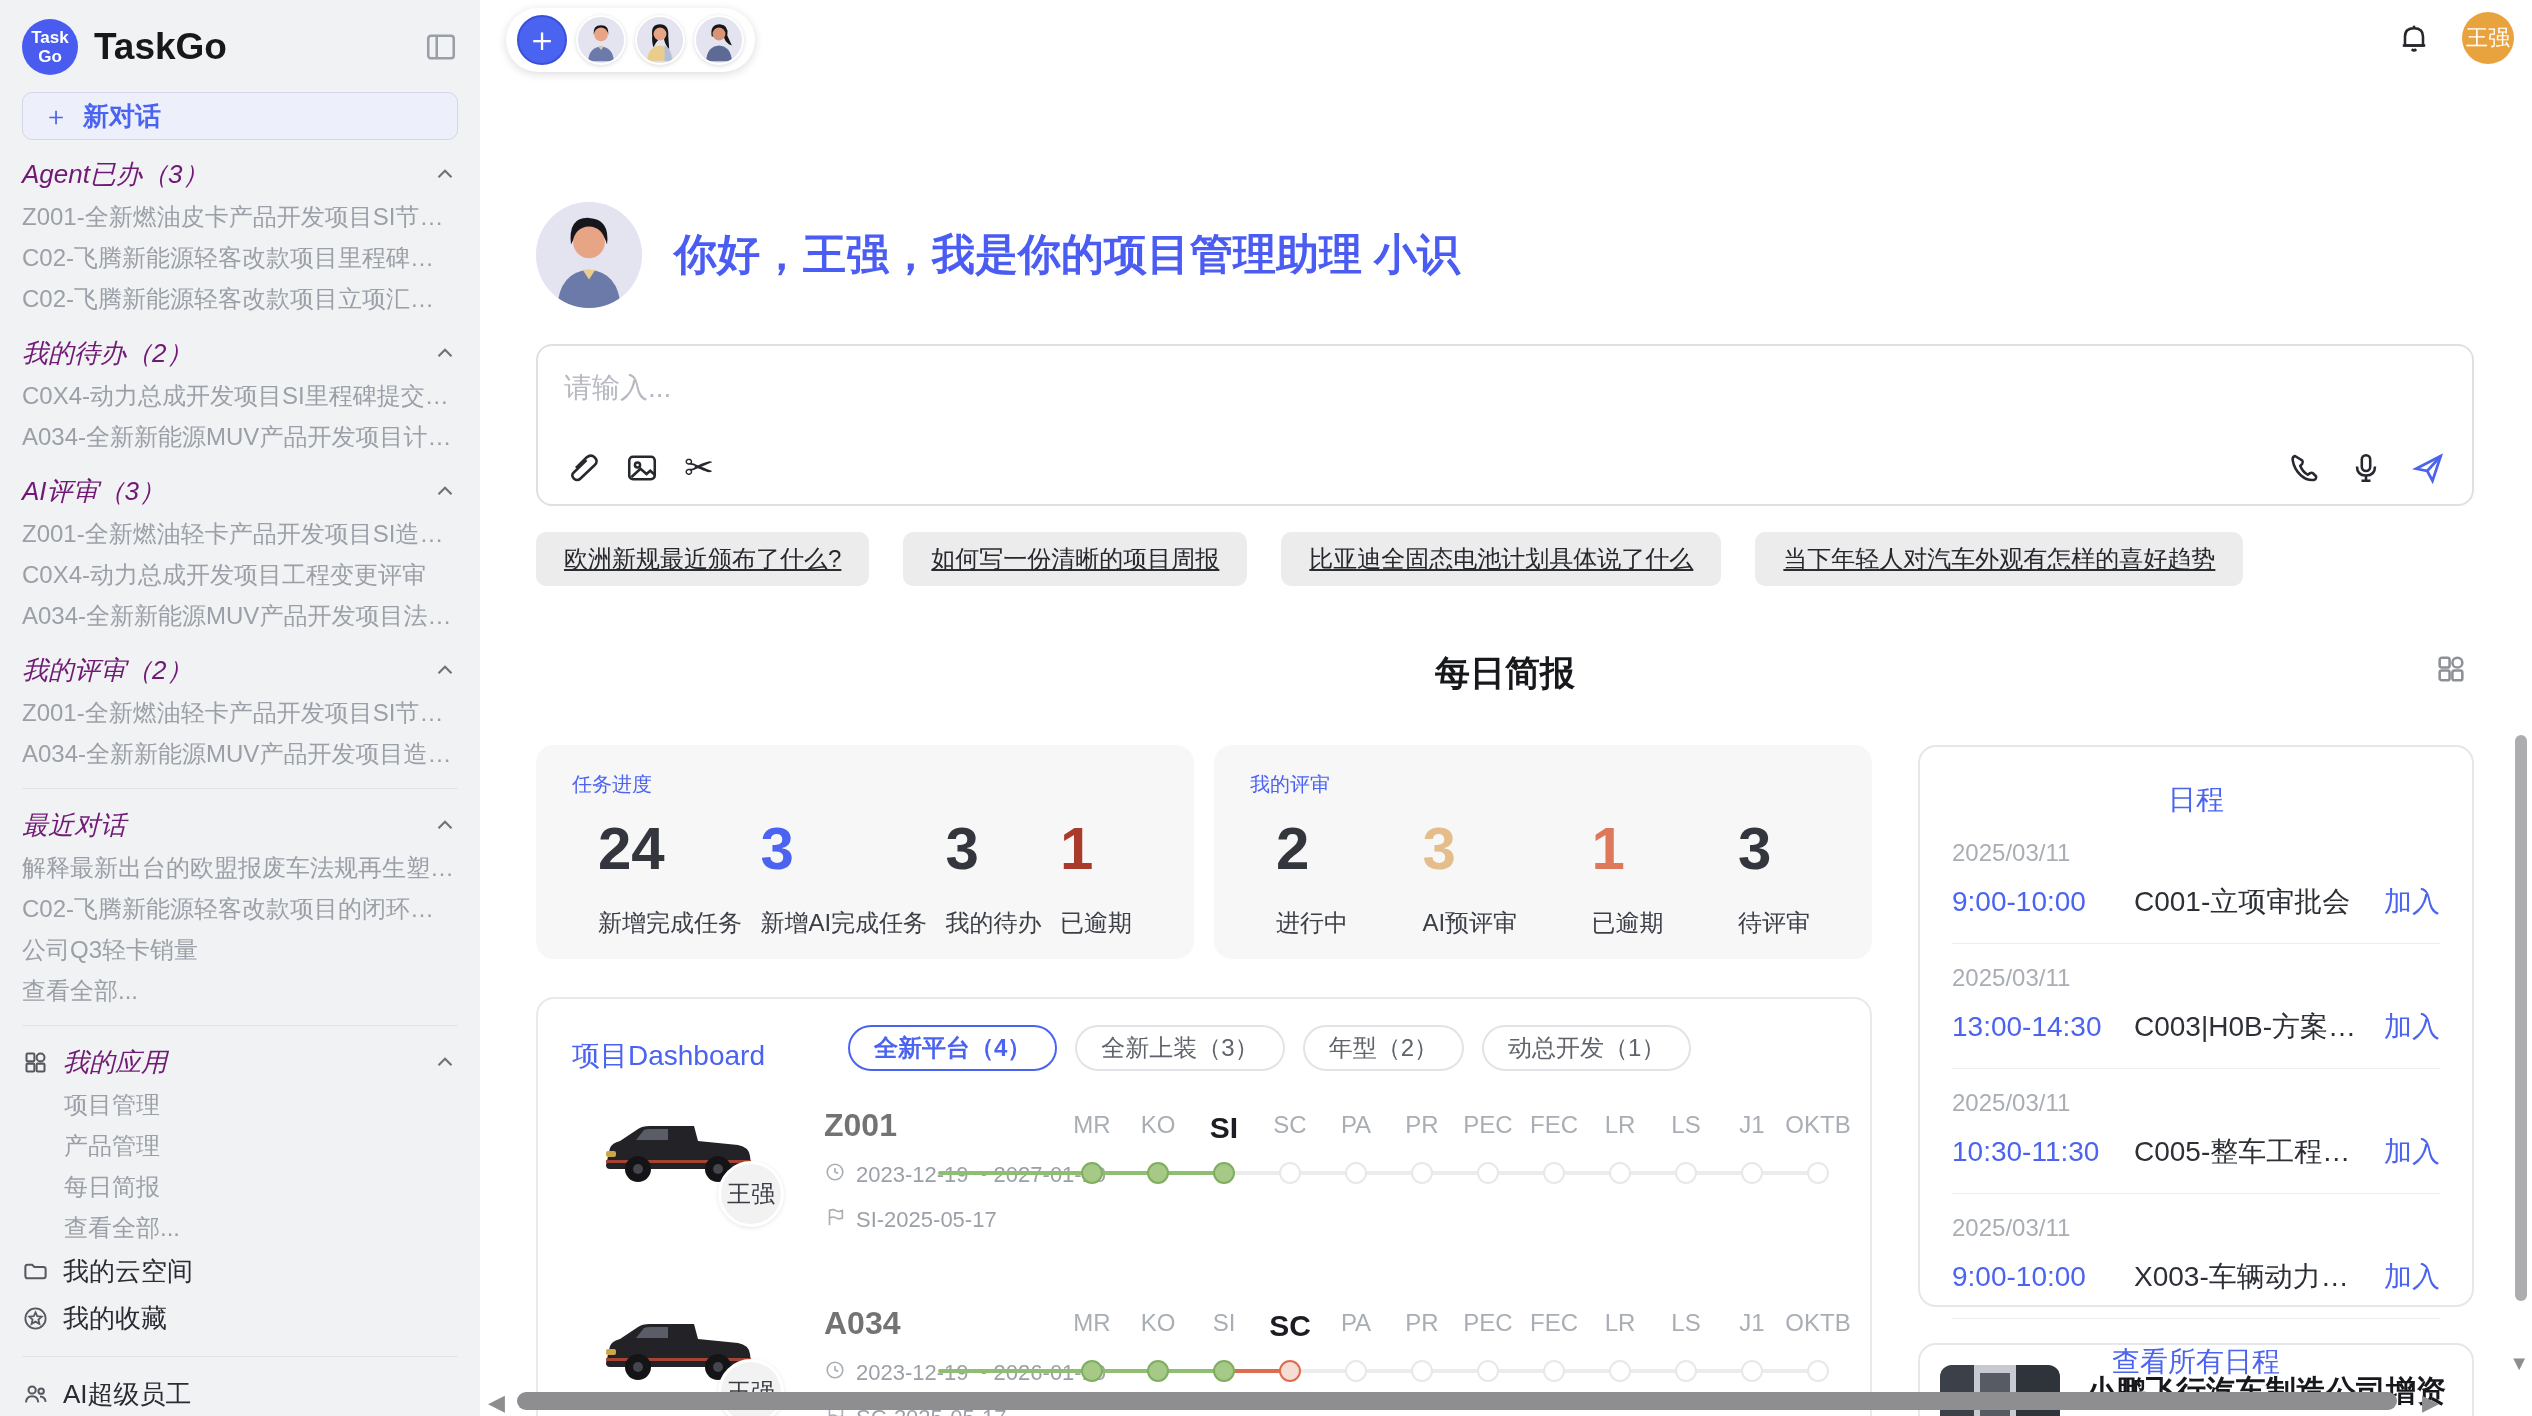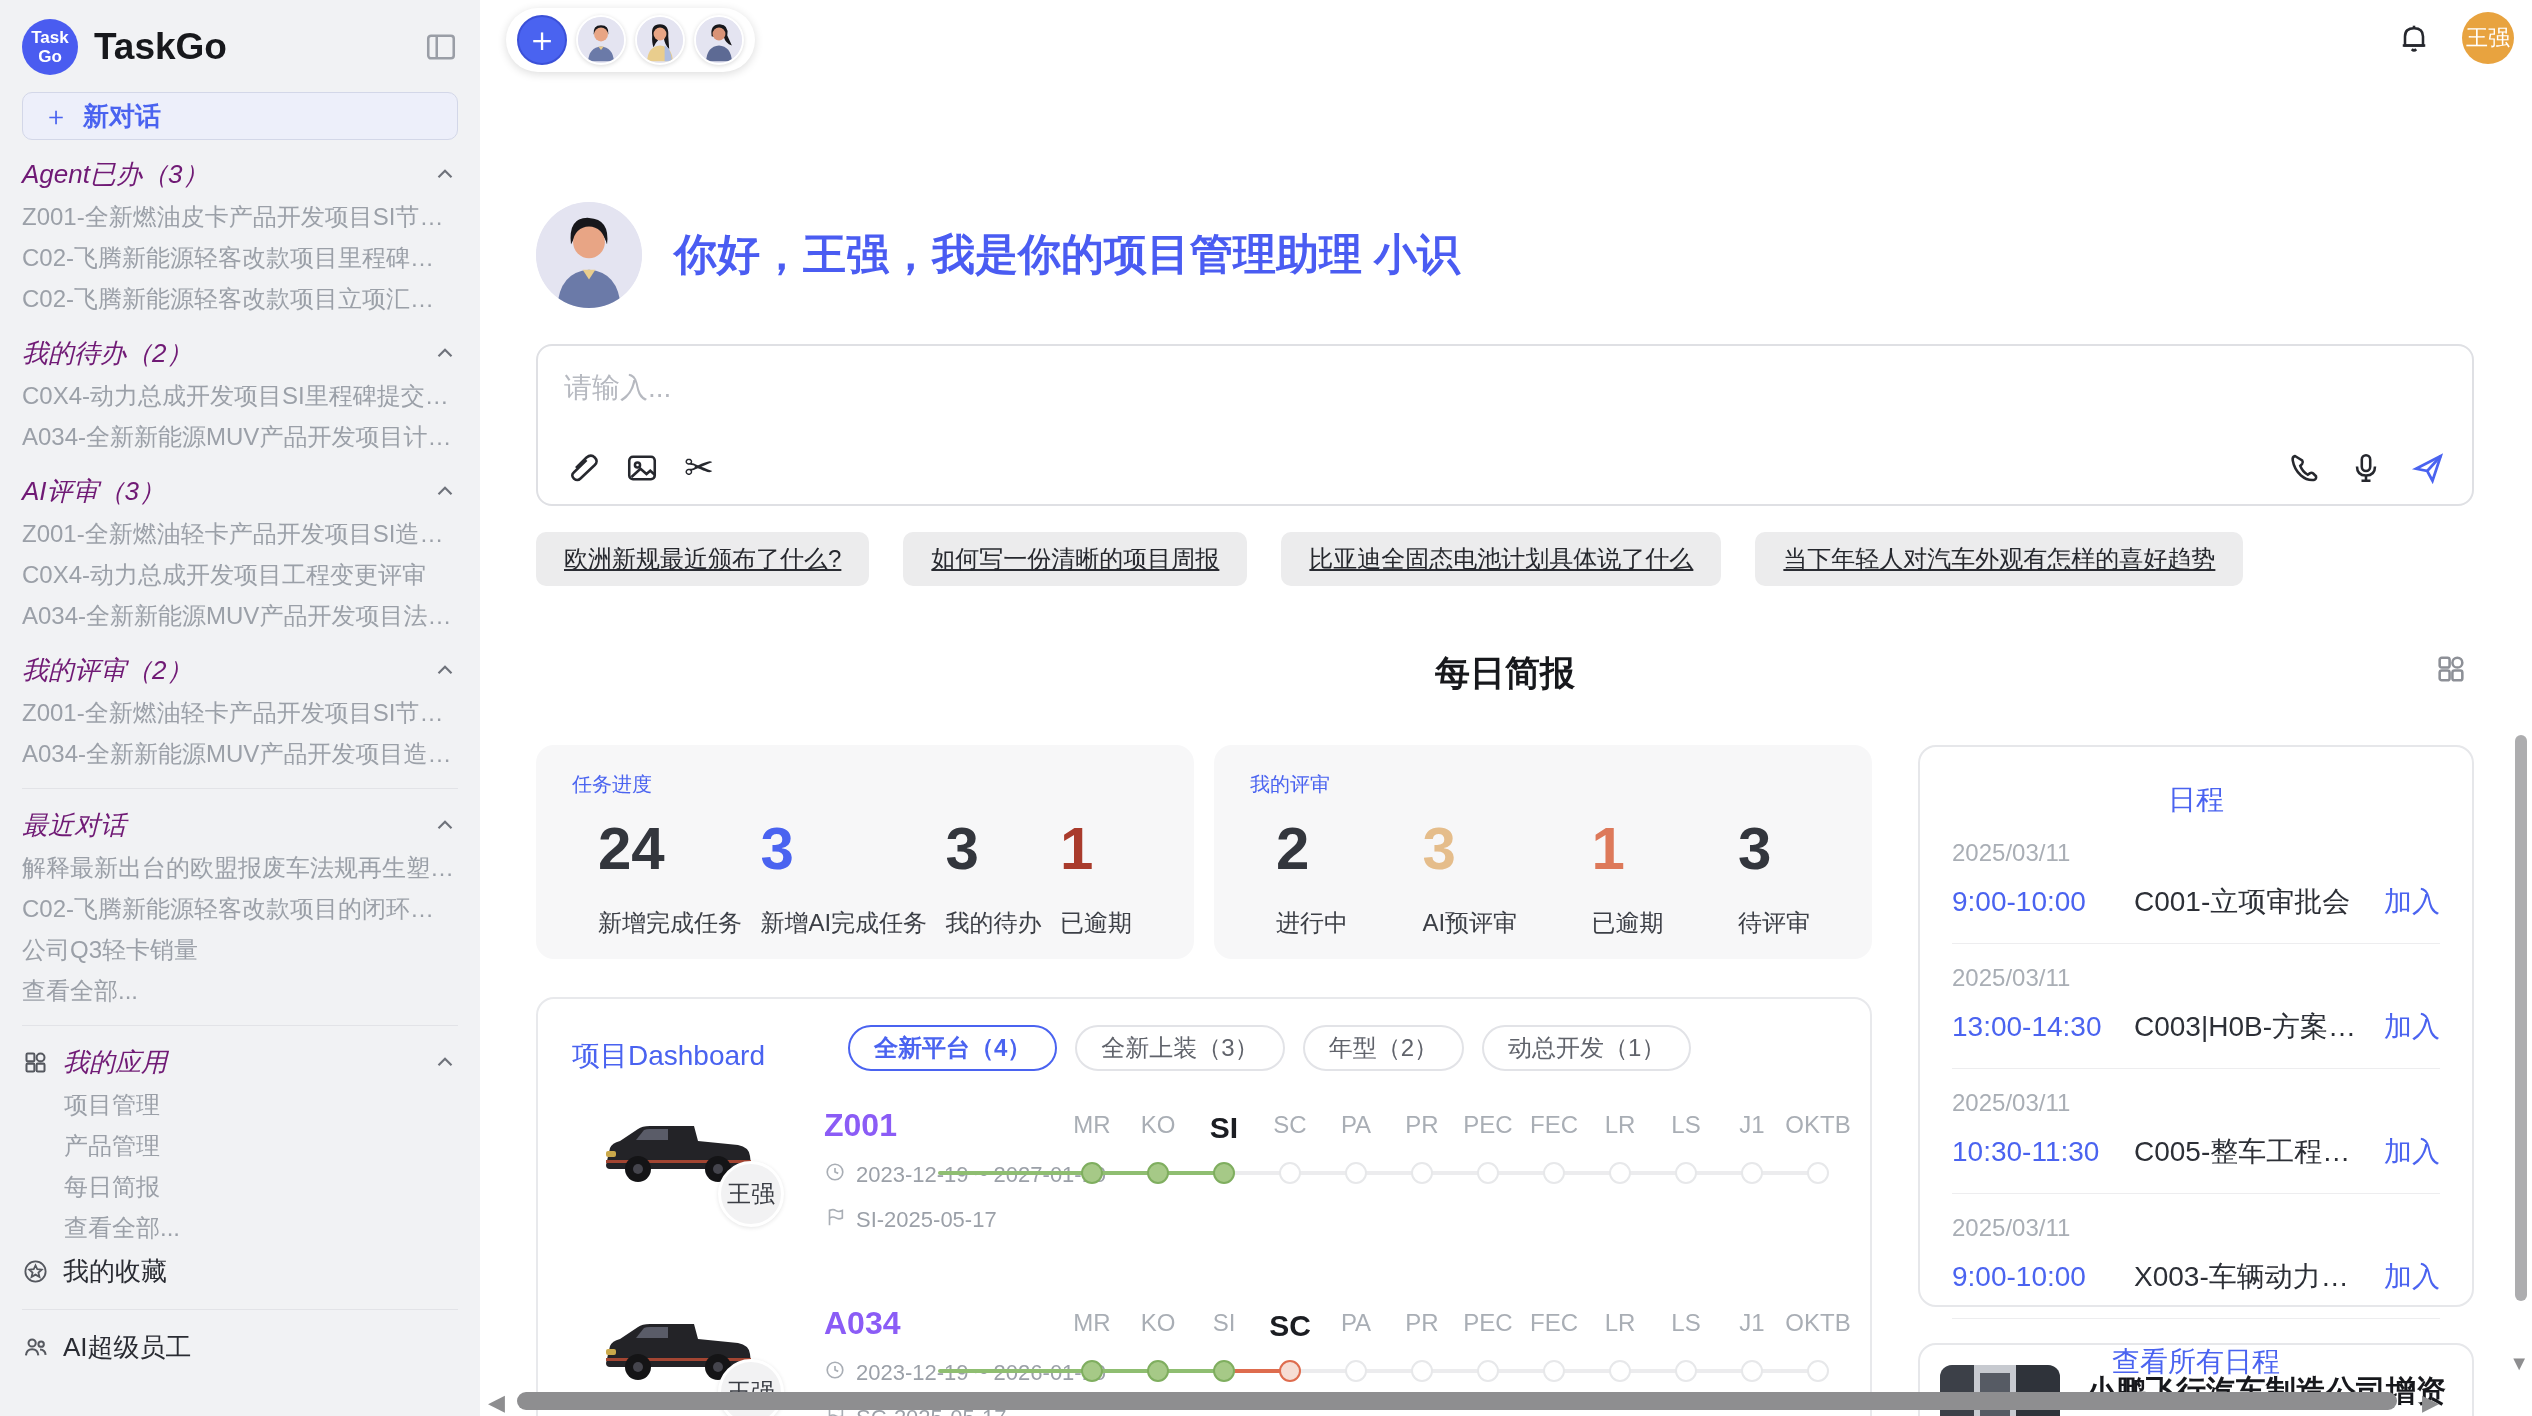--- a/index.html
+++ b/index.html
@@ -72,21 +72,21 @@
   .dash-card { margin-top:38px; border:2px solid #e8e9ec; border-radius:18px; height:600px; position:relative; overflow:hidden; background:#fff; padding-top:26px; }
   .dash-title { position:absolute; left:34px; top:38px; font-size:28px; color:#4a63f0; }
   .dash-tabs { position:absolute; left:310px; top:26px; display:flex; gap:18px; }
   .dtab { height:46px; padding:0 24px; border-radius:23px; border:2px solid #e2e3e7; background:#fff; display:flex; align-items:center; font-size:24px; color:#60636b; cursor:pointer; white-space:nowrap; }
   .dtab.active { border-color:#4a63f0; color:#4a63f0; font-weight:700; }
   .projects { position:absolute; left:0; top:86px; right:0; }
   .proj { position:relative; height:198px; }
   .truck { position:absolute; left:60px; top:18px; width:160px; height:104px; }
   .owner-badge { position:absolute; left:180px; top:76px; width:66px; height:66px; border-radius:50%; background:#f2f2f3; border:3px solid #fff; box-shadow:0 1px 4px rgba(0,0,0,.10); display:flex; align-items:center; justify-content:center; font-size:24px; color:#3a3d44; }
   .pinfo { position:absolute; left:286px; top:22px; }
-  .pcode { font-size:32px; font-weight:700; color:#8b5cf6; }
+  .pcode { font-size:32px; font-weight:700; color:#737373; }
   .pmeta { display:flex; align-items:center; margin-top:17px; font-size:22px; color:#9ba0a8; gap:10px; }
   .pmeta svg { width:22px; height:22px; color:#a9aeb5; }
   .timeline { position:absolute; left:521px; top:26px; width:800px; }
   .tl-labels { display:flex; }
   .tl-labels span { width:66px; text-align:center; font-size:24px; color:#a9aeb5; }
   .tl-labels span.cur { font-size:30px; color:#1b1d22; font-weight:700; }
   .tl-dots { position:relative; height:30px; margin-top:14px; }
   .seg { position:absolute; top:12px; height:4px; border-radius:2px; }
   .dot { position:absolute; top:3px; width:22px; height:22px; border-radius:50%; background:#fff; border:2px solid #e7e8ea; }
   .dot.done { background:#a6c987; border-color:#7fae5f; }
@@ -208,20 +208,26 @@
             </svg></span>
       </div>
       <div id="apps-items">
           <div class="sb-item apps-item">项目管理</div>
           <div class="sb-item apps-item">产品管理</div>
           <div class="sb-item apps-item">每日简报</div>
         </div>
       <div class="sb-item apps-item">查看全部...</div>
     </div>
 
+    <div class="sb-row">
+      <span class="sec-ico"><svg viewBox="0 0 24 24" fill="none" stroke="currentColor" stroke-width="1.8">
+            <path d="M3 8 Q3 6 5 6 L9 6 L11 8 L19 8 Q21 8 21 10 L21 16 Q21 18 19 18 L5 18 Q3 18 3 16 Z"></path>
+          </svg></span>
+      <span>我的云空间</span>
+    </div>
     <div class="sb-row">
       <span class="sec-ico"><svg viewBox="0 0 24 24" fill="none" stroke="currentColor" stroke-width="1.6">
             <circle cx="12" cy="12" r="9"></circle>
             <path d="M12 6.5 L13.6 10 L17.5 10.4 L14.6 13 L15.5 16.8 L12 14.8 L8.5 16.8 L9.4 13 L6.5 10.4 L10.4 10 Z"></path>
           </svg></span>
       <span>我的收藏</span>
     </div>
 
     <hr class="sb-div">
 

